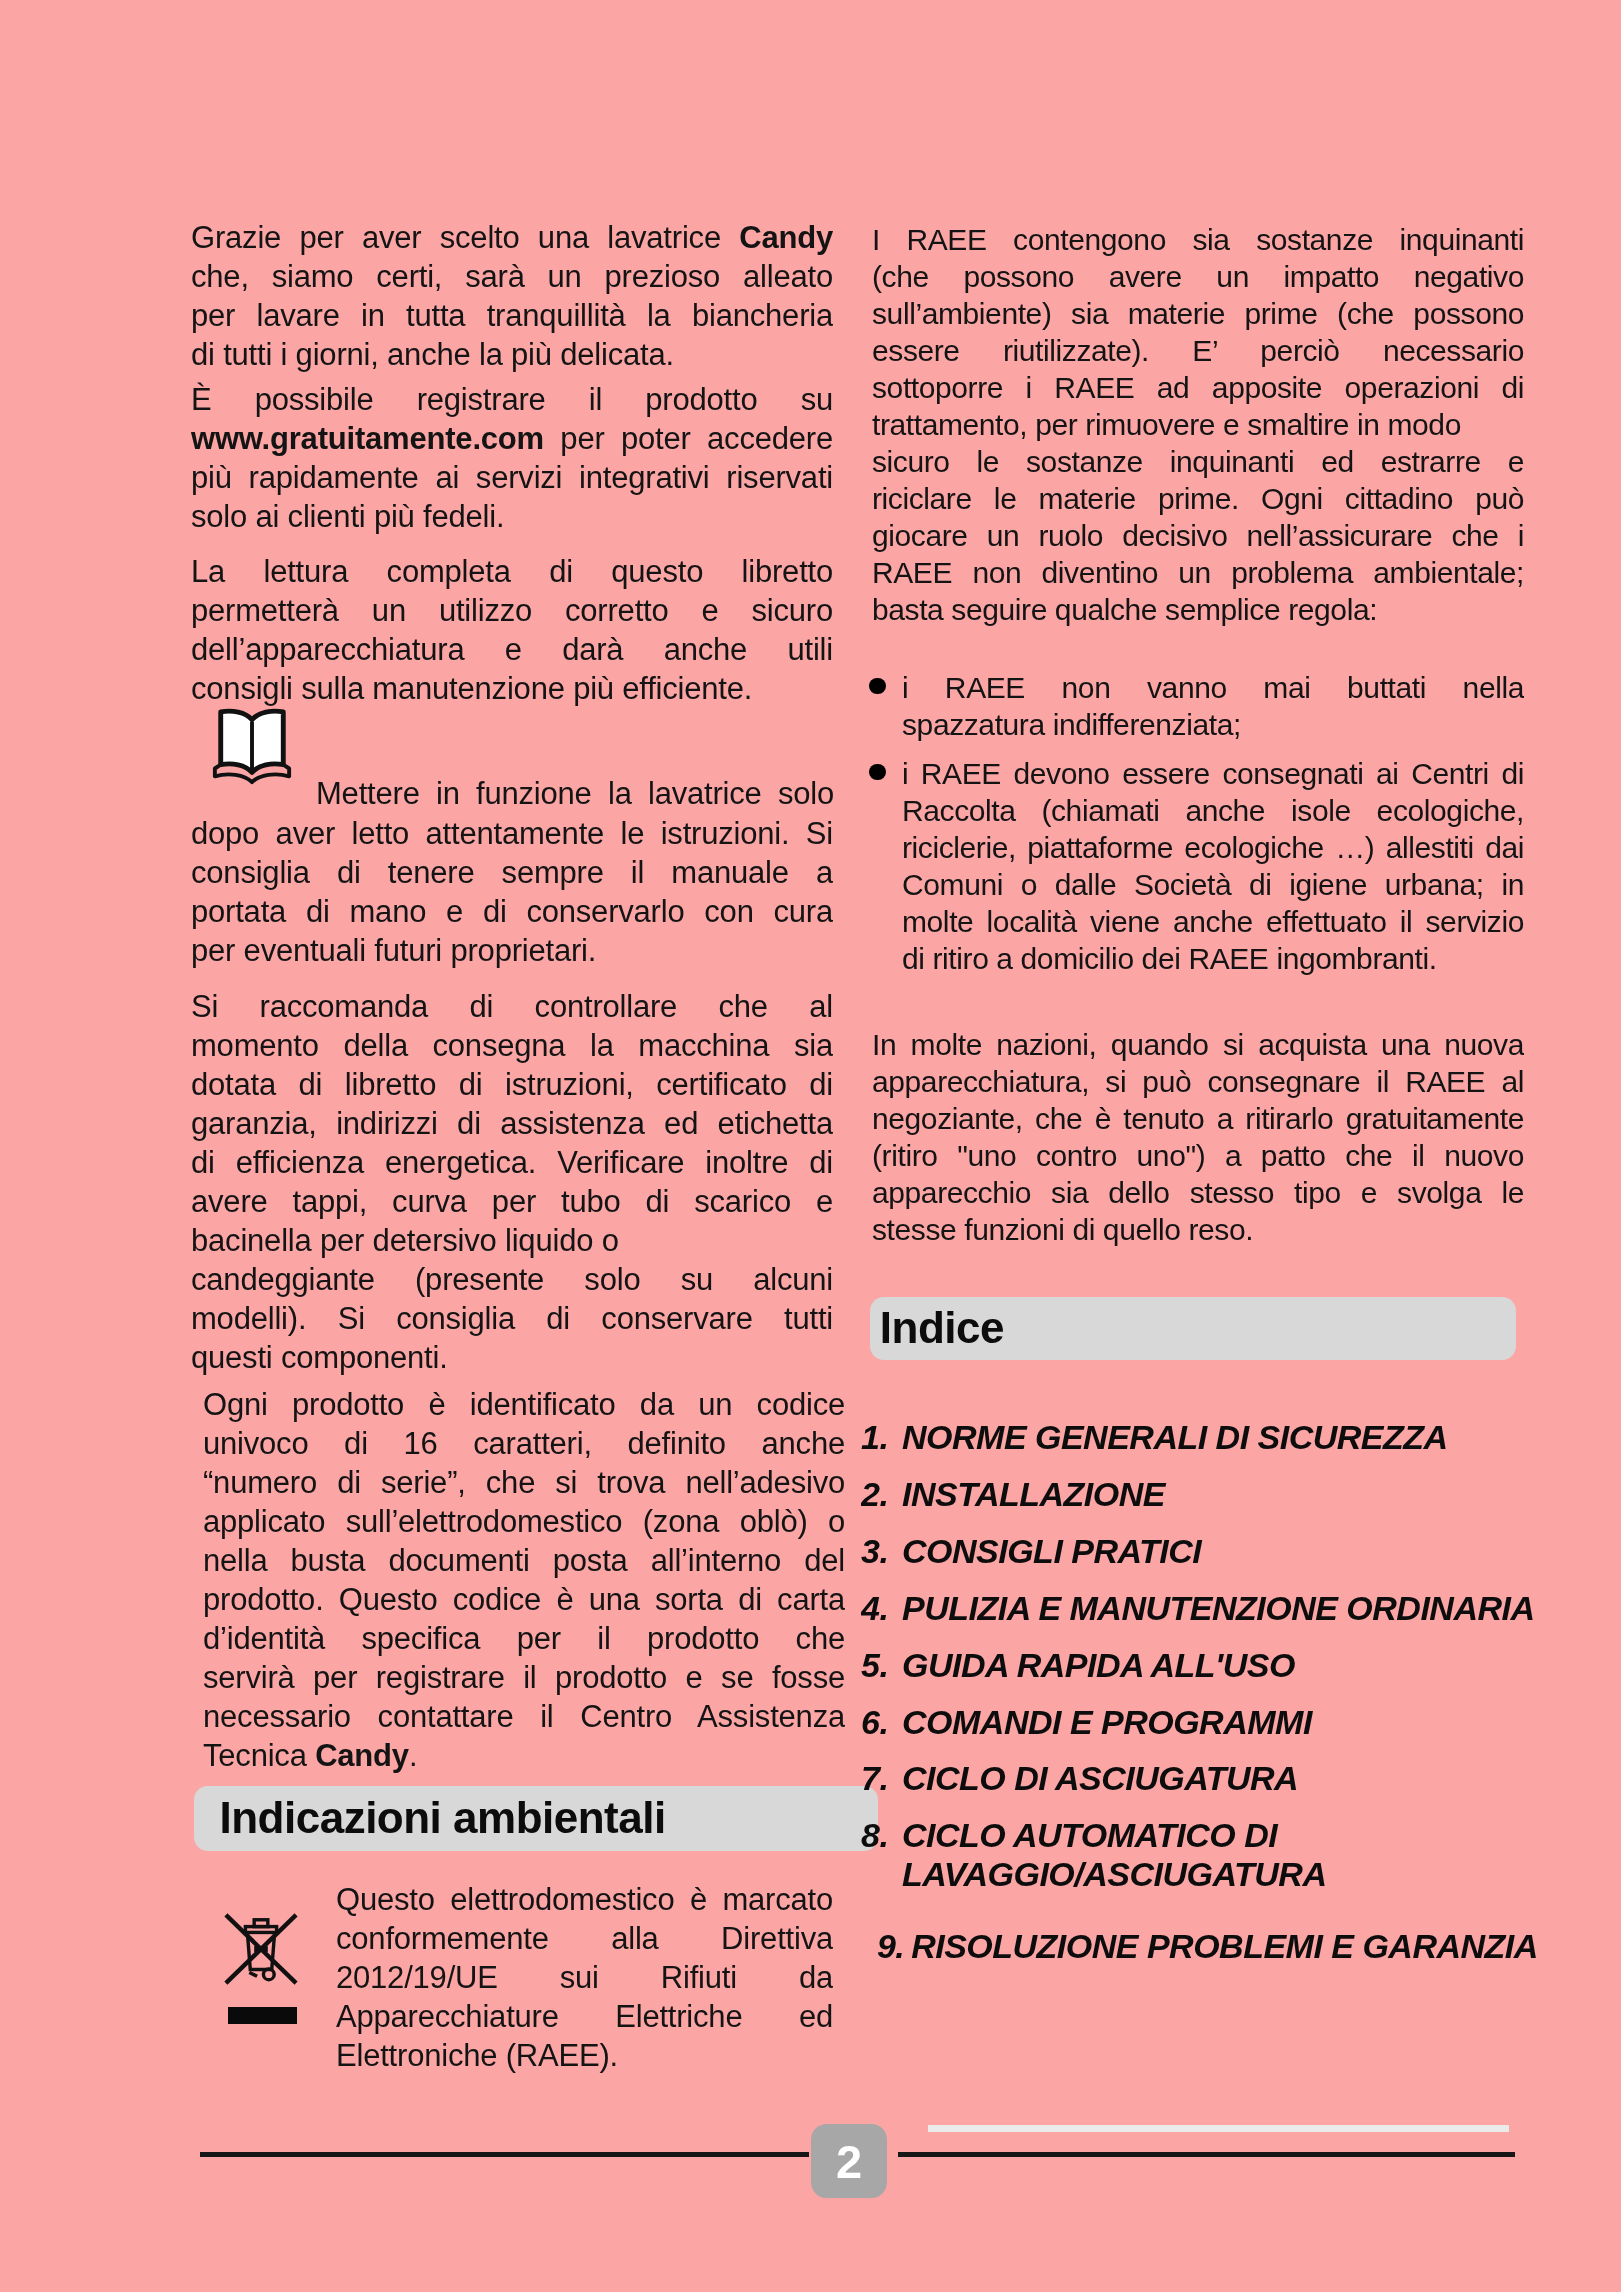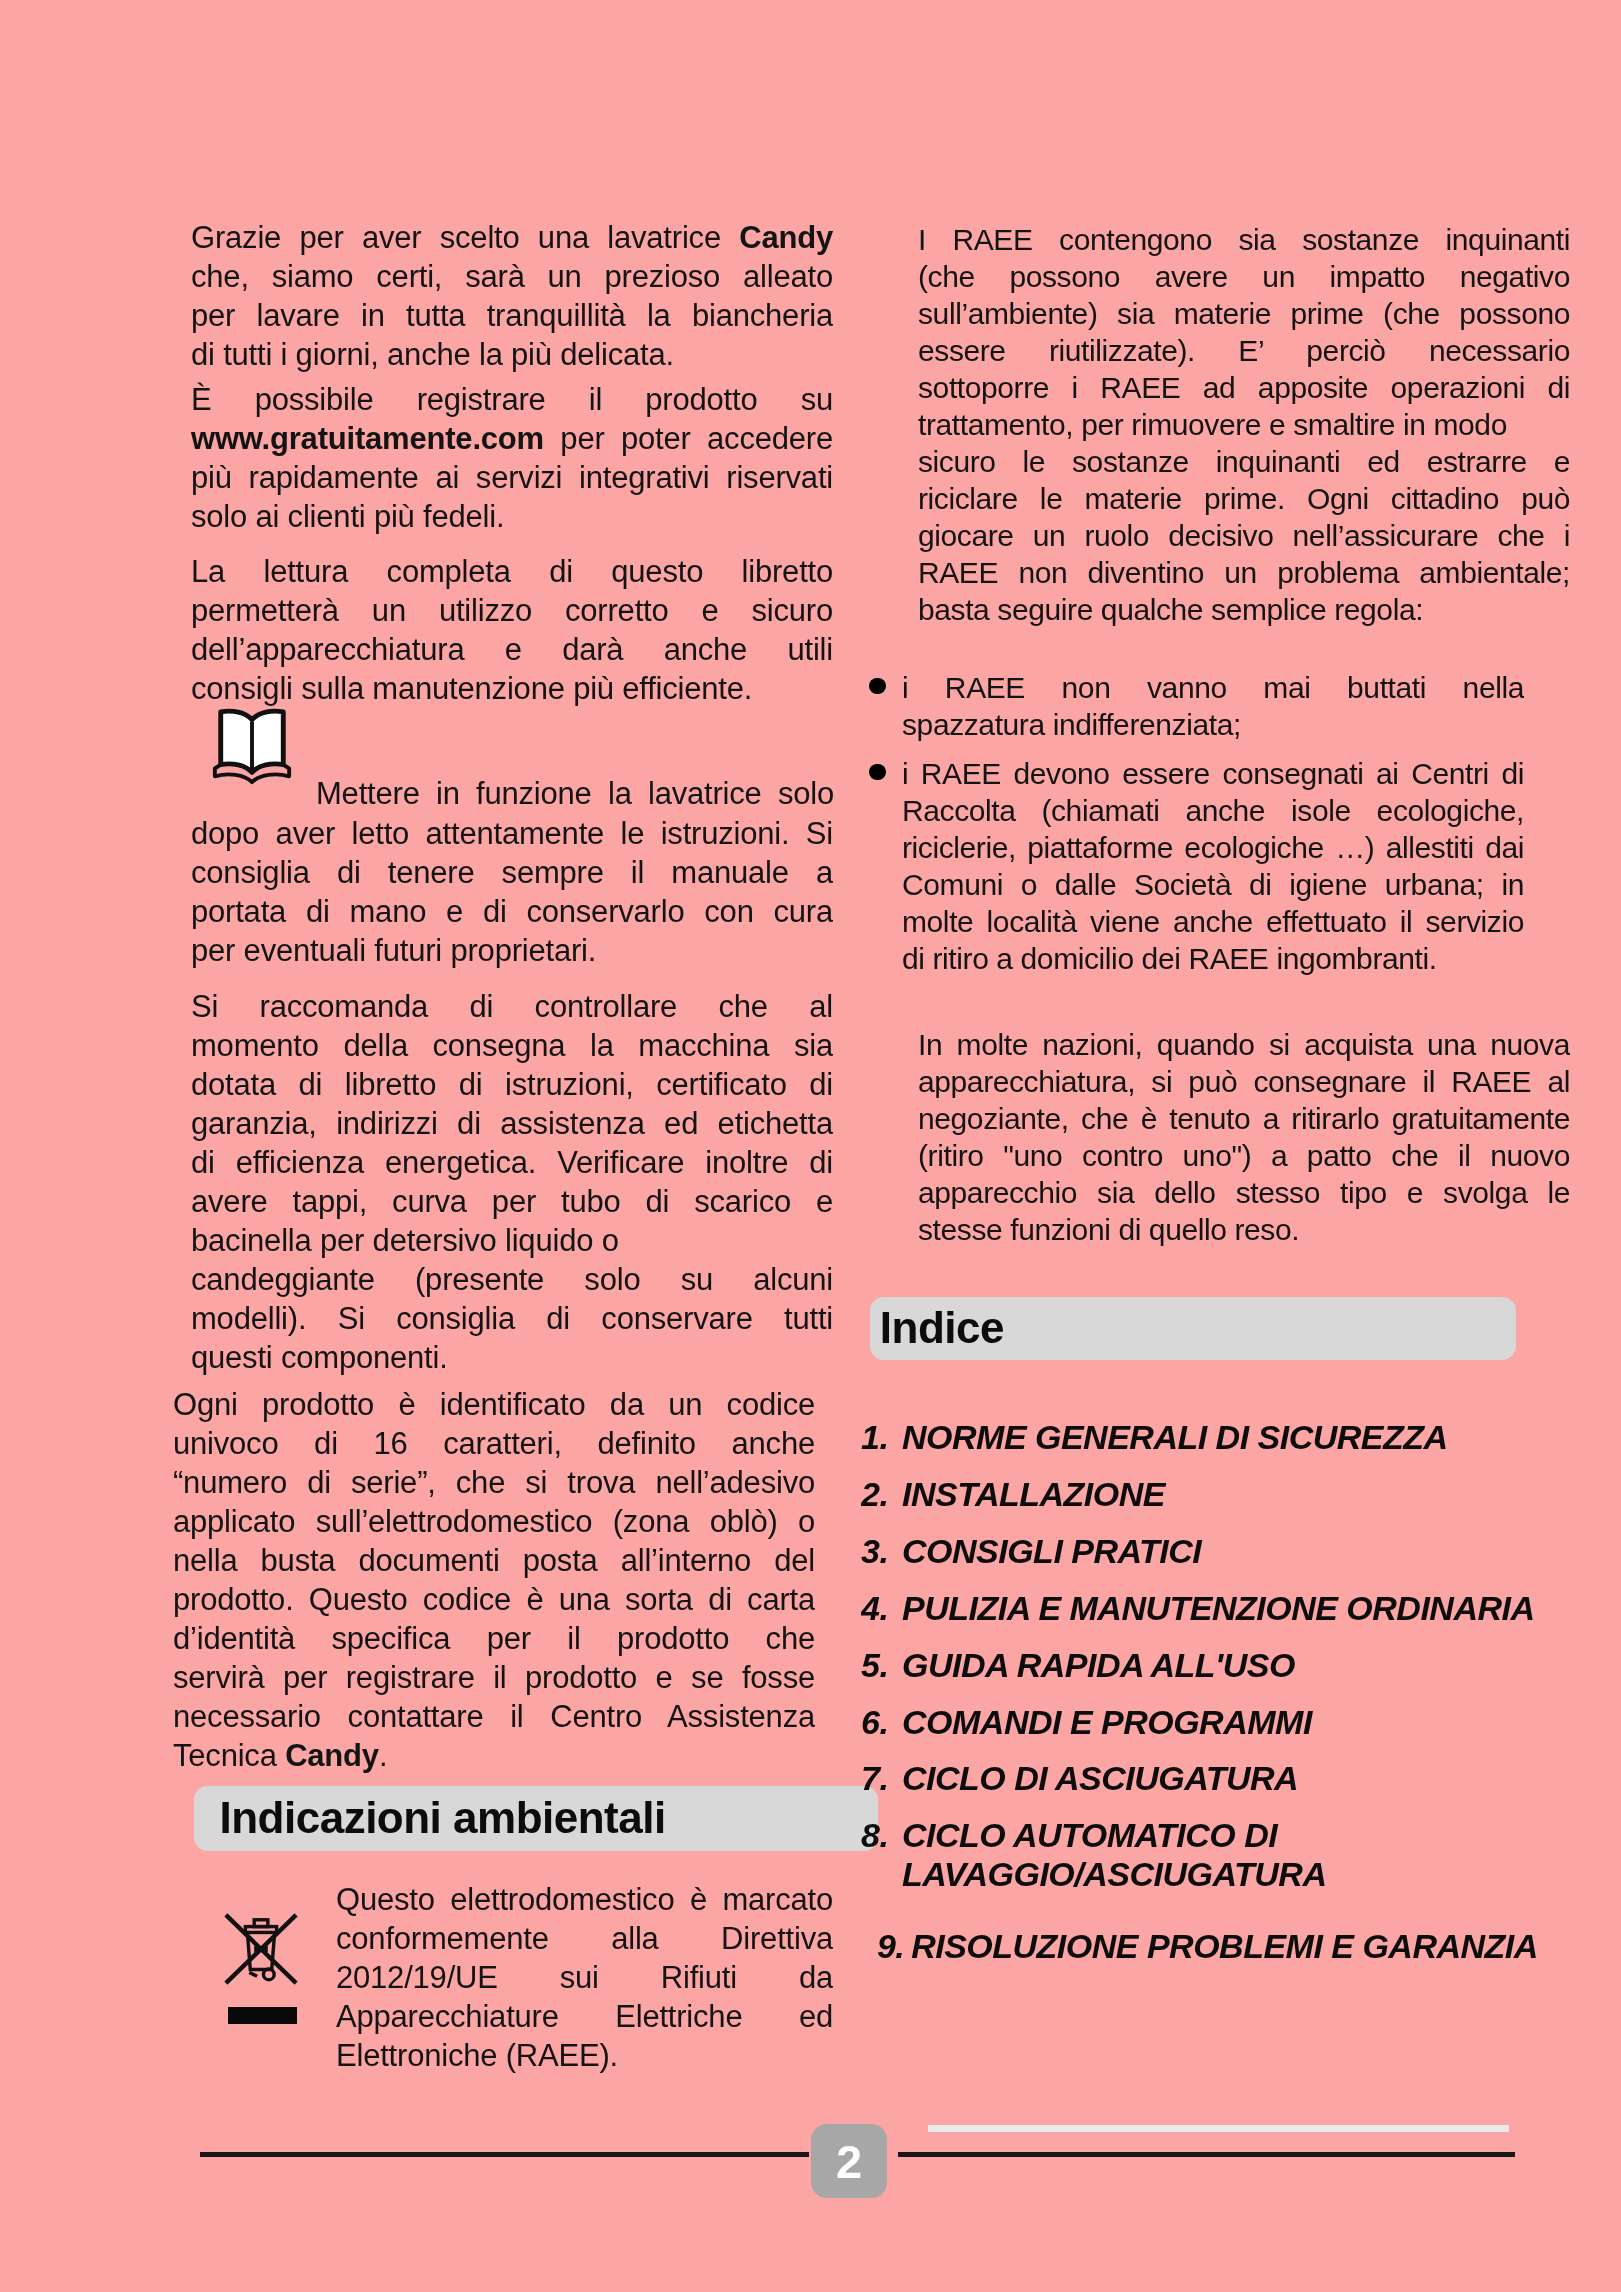--- a/index.html
+++ b/index.html
@@ -7,21 +7,21 @@
         font-family:"Liberation Sans","DejaVu Sans",sans-serif;color:#141414;}
   .abs{position:absolute;}
   
   .ln{height:39px;line-height:39px;overflow:hidden;text-align:justify;text-align-last:justify;
       font-size:31px;letter-spacing:-0.2px;}
   
   .lnr{height:37px;line-height:37px;overflow:hidden;text-align:justify;text-align-last:justify;
       font-size:30px;letter-spacing:-0.4px;}
   .short{text-align-last:left;}
   .colL{width:642px;}
-  .colR{width:652px;margin-left:46px;}
+  .colR{width:652px;}
   .hdrbar{background:#d8d8d8;border-radius:14px;}
   .hdrtxt{font-weight:bold;font-size:44px;color:#0c0c0c;letter-spacing:-0.5px;}
   .bullet-dot{position:absolute;left:-33px;top:8.8px;width:16.7px;height:16.7px;border-radius:50%;background:#000;}
   .idxrow{position:absolute;left:861px;width:686px;font-style:italic;font-weight:bold;
           font-size:34px;letter-spacing:-0.5px;color:#0d0d0d;white-space:nowrap;overflow:hidden;}
   .idxnum{display:inline-block;width:41px;}
   .idxwrap{line-height:39px;}
   .rule{background:#171717;height:4.9px;}
   .badge{background:#a7a7a7;border-radius:15.7px;width:76px;height:74px;
          display:flex;align-items:center;justify-content:center;}
@@ -83,21 +83,21 @@
     <div class="ln">dotata di libretto di istruzioni, certificato di</div>
     <div class="ln">garanzia, indirizzi di assistenza ed etichetta</div>
     <div class="ln">di efficienza energetica. Verificare inoltre di</div>
     <div class="ln">avere tappi, curva per tubo di scarico e</div>
     <div class="ln short">bacinella per detersivo liquido o</div>
     <div class="ln">candeggiante (presente solo su alcuni</div>
     <div class="ln">modelli). Si consiglia di conservare tutti</div>
     <div class="ln short">questi componenti.</div>
   </div>
 
-  <div class="abs colL" style="left:173px;top:1385px;">
+  <div class="abs colL" style="left:203px;top:1385px;">
     <div class="ln">Ogni prodotto è identificato da un codice</div>
     <div class="ln">univoco di 16 caratteri, definito anche</div>
     <div class="ln">“numero di serie”, che si trova nell’adesivo</div>
     <div class="ln">applicato sull’elettrodomestico (zona oblò) o</div>
     <div class="ln">nella busta documenti posta all’interno del</div>
     <div class="ln">prodotto. Questo codice è una sorta di carta</div>
     <div class="ln">d’identità specifica per il prodotto che</div>
     <div class="ln">servirà per registrare il prodotto e se fosse</div>
     <div class="ln">necessario contattare il Centro Assistenza</div>
     <div class="ln short">Tecnica <b>Candy</b>.</div>

